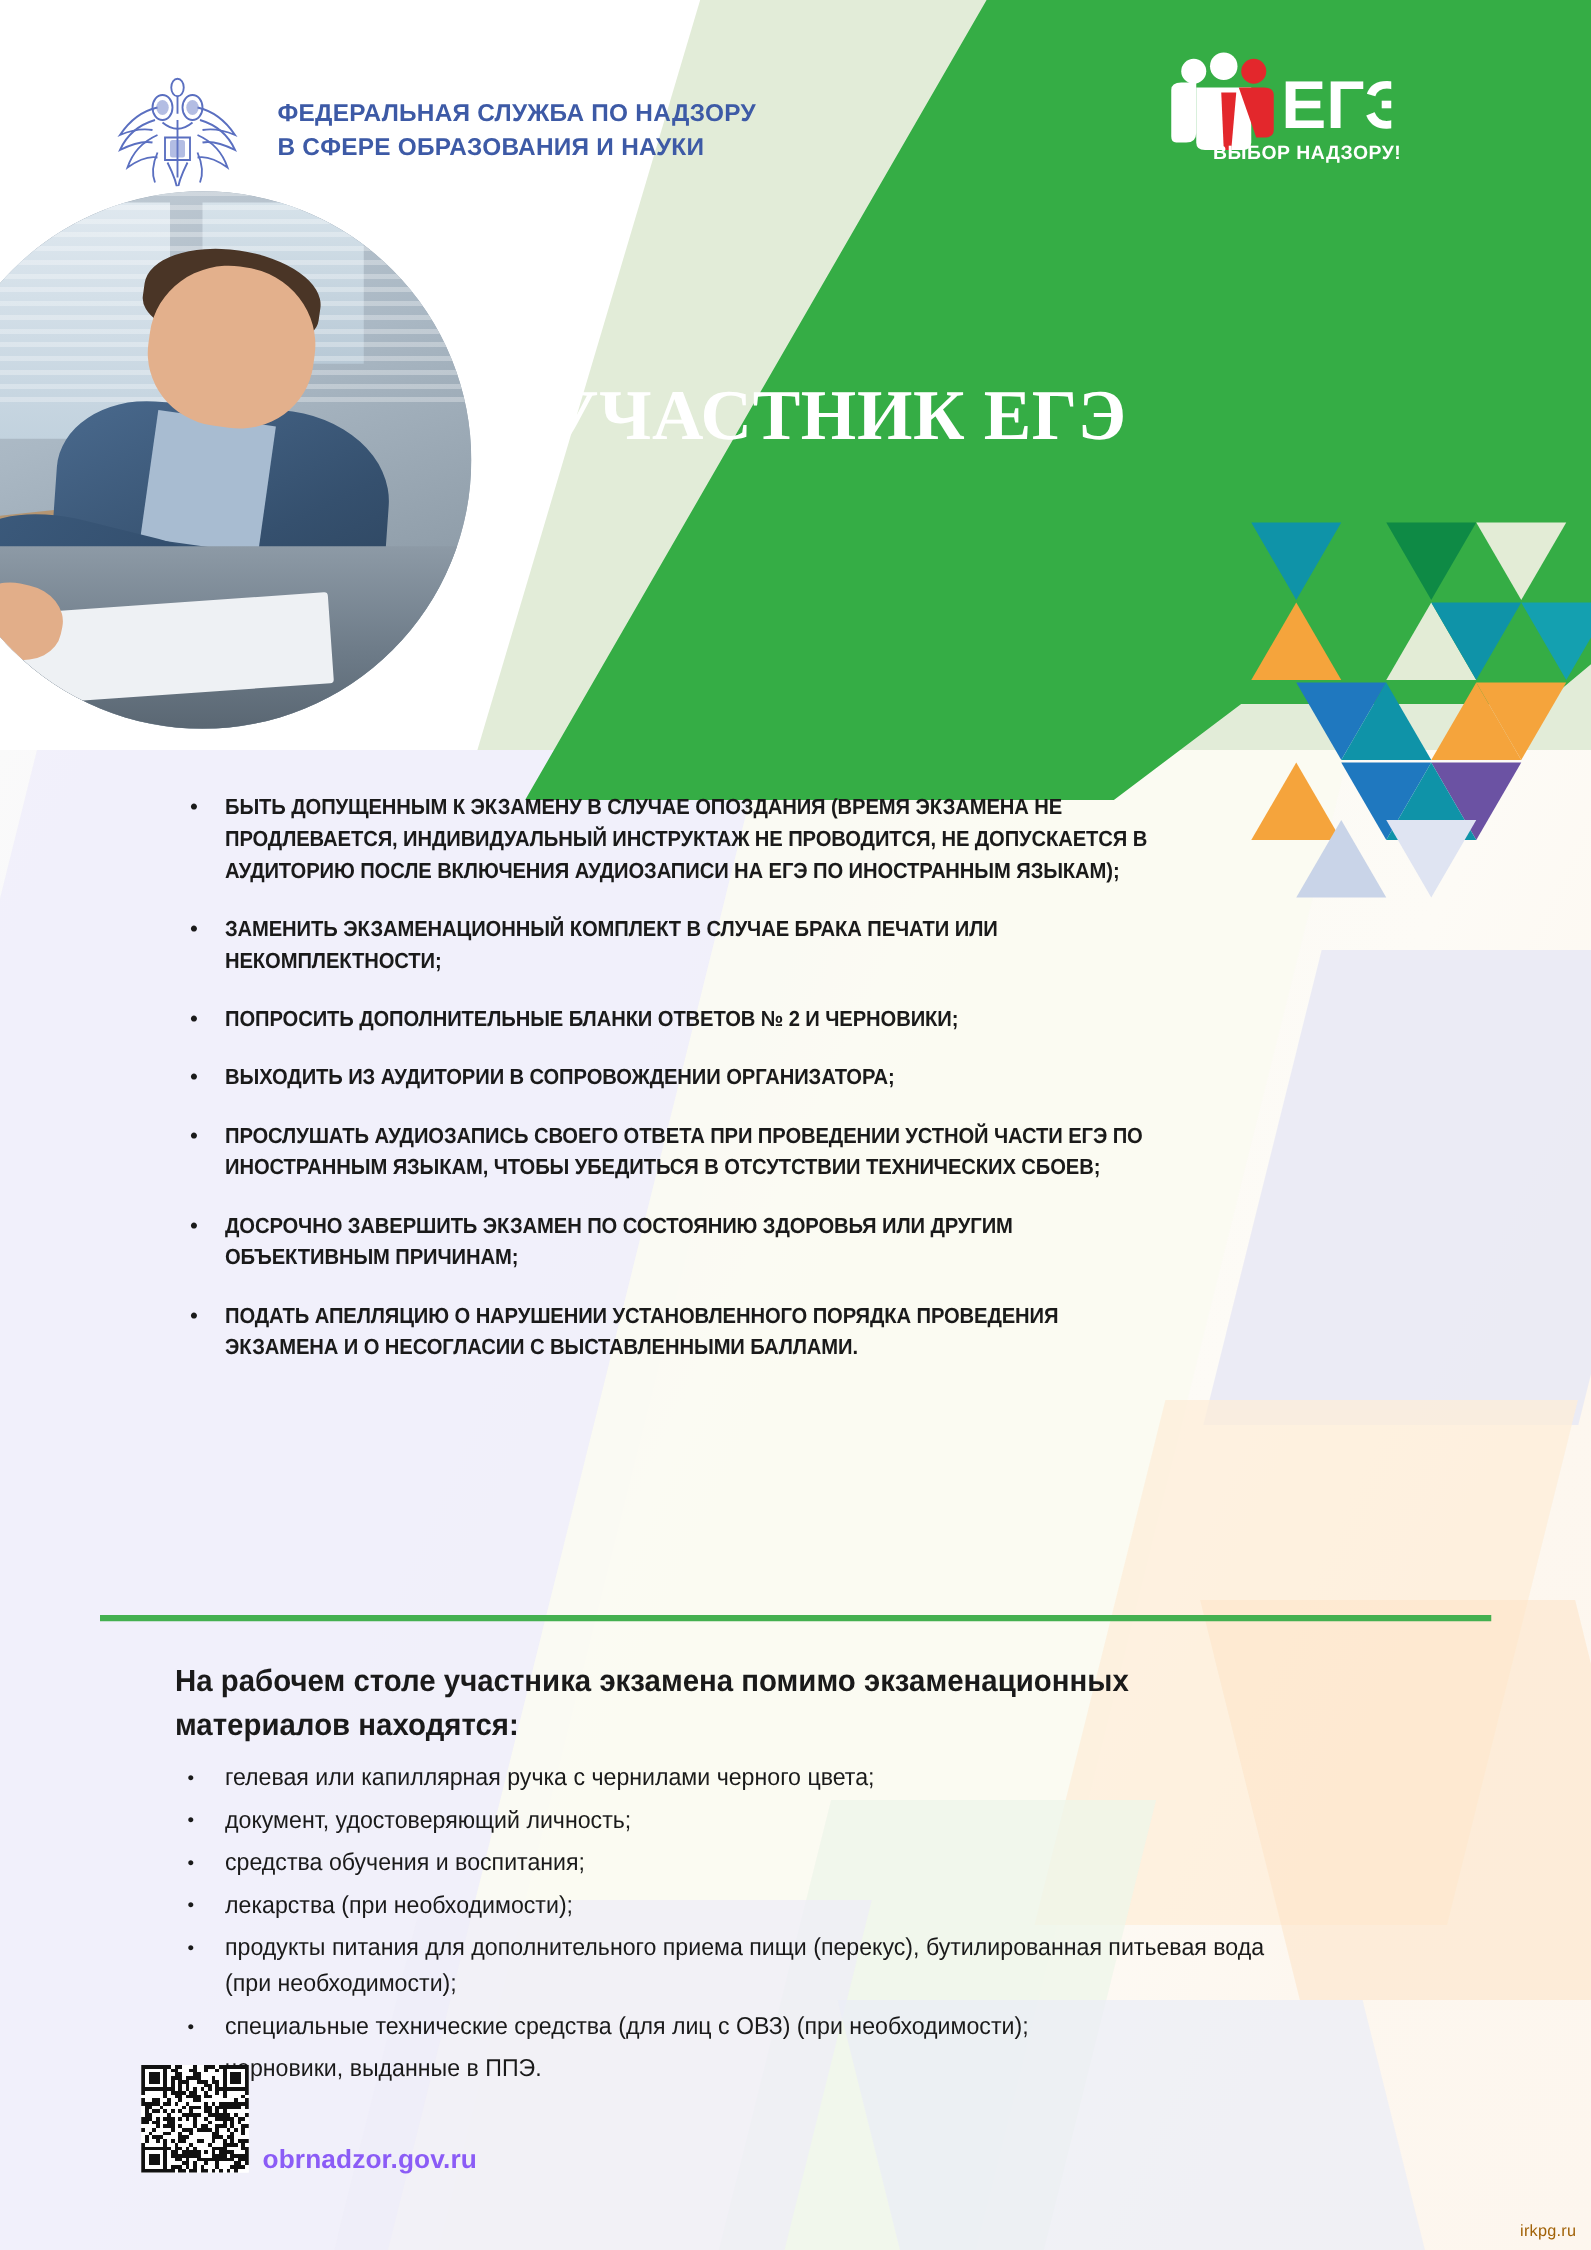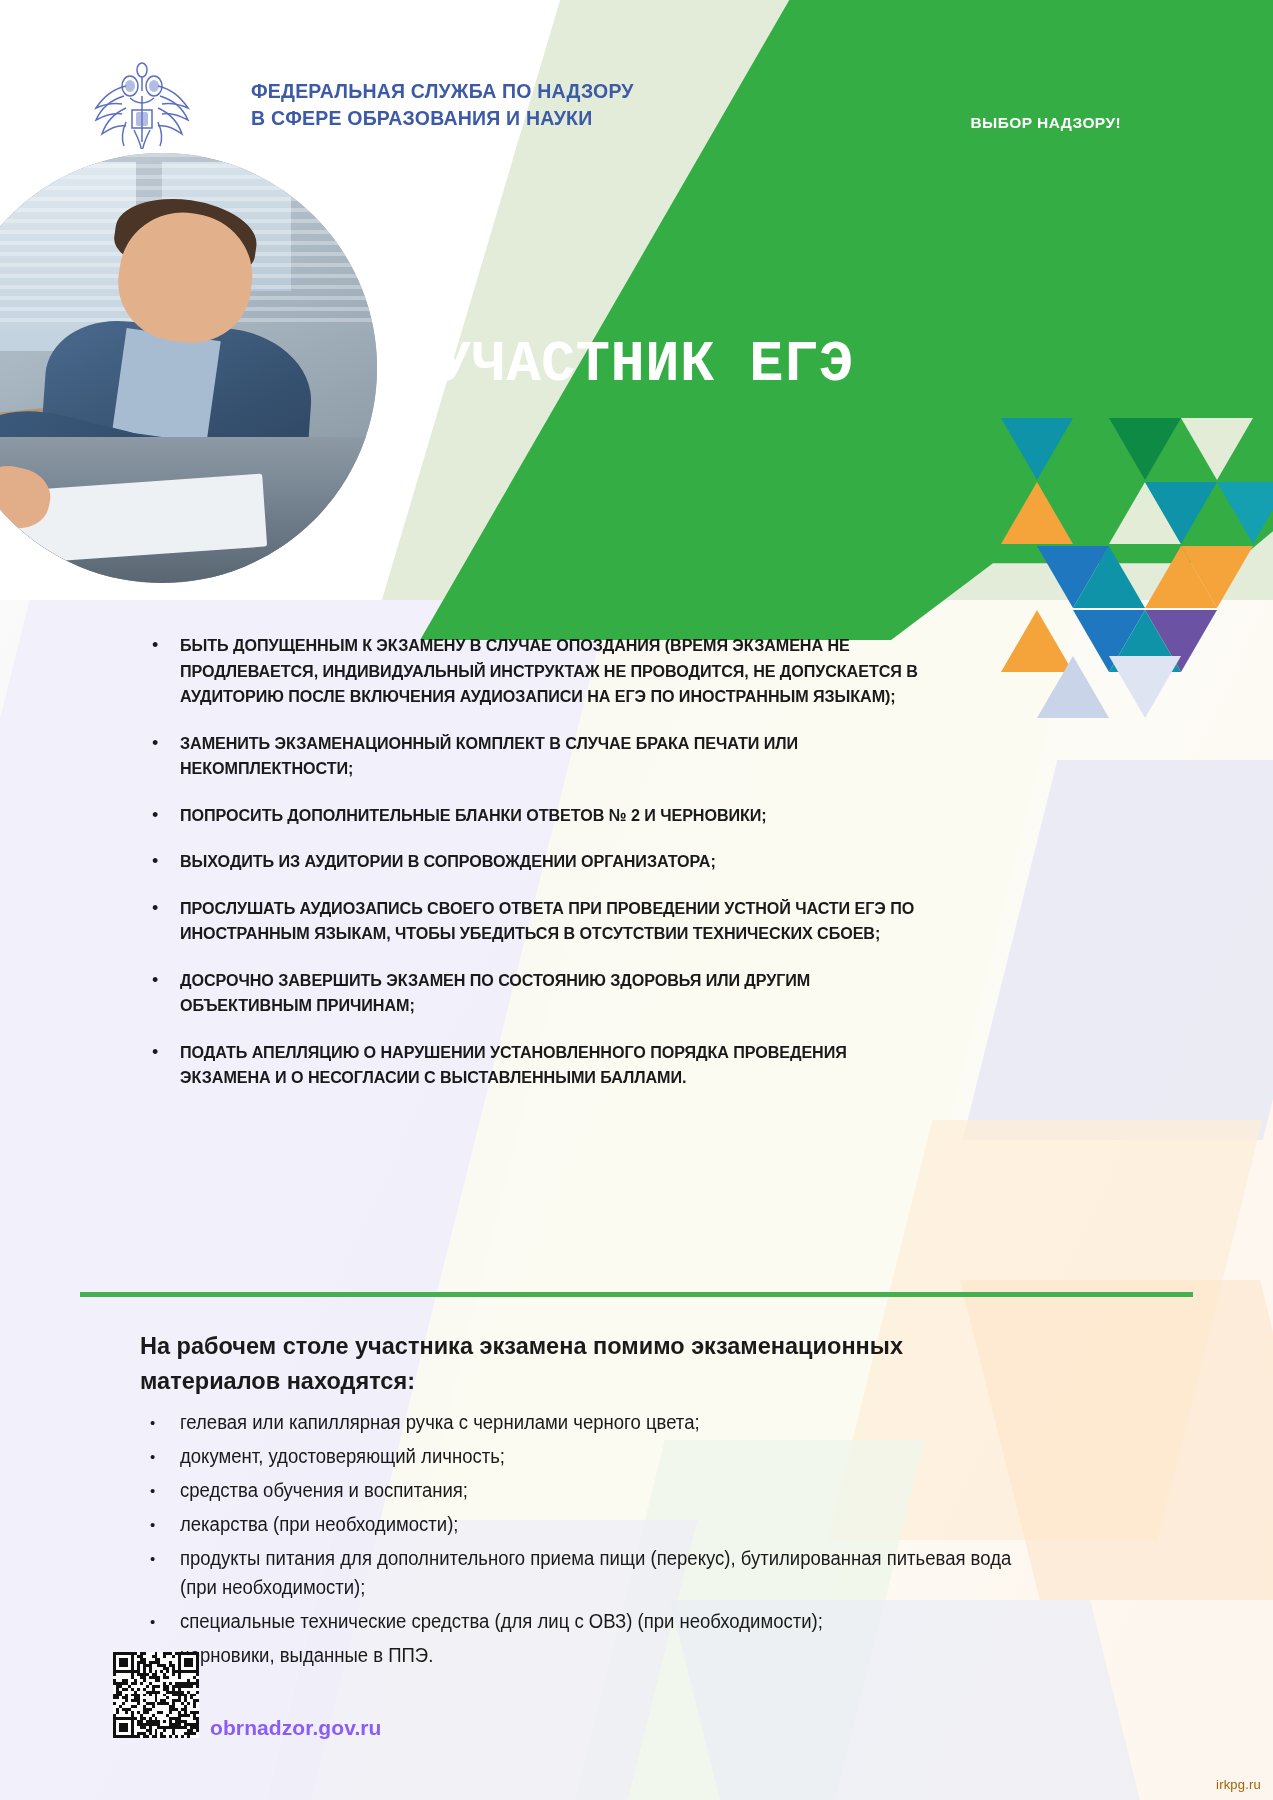--- a/index.html
+++ b/index.html
@@ -130,21 +130,20 @@
 
   .gov-title {
     position: absolute;
     left: 222px; top: 78px;
     color: #3d5aa6;
     font-size: 19.5px;
     font-weight: bold;
     letter-spacing: .2px;
     line-height: 27px;
     font-family: "Liberation Sans", sans-serif;
-    margin-left: 29px;
   }
   .gov-title div { white-space: nowrap; }
 
   
   .ege-logo {
     position: absolute;
     right: 160px; top: 40px;
     width: 180px; height: 90px;
   }
   .ege-tagline {
@@ -250,22 +249,21 @@
 
   
   .poster-title {
     position: absolute;
     left: 437px; top: 298px;
     color: #ffffff;
     font-size: 57px;
     font-weight: bold;
     line-height: 70px;
     letter-spacing: .5px;
-    font-family: Liberation Mono, monospace;
-    margin-top: 32px;
+    font-family: Liberation Serif, serif;
   }
 
   
   .mosaic { position: absolute; right: 0; top: 410px; width: 280px; height: 300px; }
   .tri { position: absolute; width: 0; height: 0; }
   .tri.down { border-left: 36px solid transparent; border-right: 36px solid transparent; border-top: 62px solid; }
   .tri.up   { border-left: 36px solid transparent; border-right: 36px solid transparent; border-bottom: 62px solid; }
 
   
   .main-list {
@@ -440,20 +438,36 @@
           <rect x="50" y="60" width="12" height="14" rx="2"></rect>
         </g>
       </svg>
     </div>
 
     <div class="gov-title">
       <div>ФЕДЕРАЛЬНАЯ СЛУЖБА ПО НАДЗОРУ</div>
       <div>В СФЕРЕ ОБРАЗОВАНИЯ И НАУКИ</div>
     </div>
 
+    <div class="ege-logo">
+      <svg viewBox="0 0 180 90" width="180" height="90" aria-hidden="true">
+        <g>
+          <circle cx="22" cy="17" r="10" fill="#ffffff"></circle>
+          <circle cx="46" cy="13" r="11" fill="#ffffff"></circle>
+          <circle cx="70" cy="17" r="10" fill="#e3272c"></circle>
+          <path d="M4 32 q0 -6 8 -6 h12 v40 q0 8 -8 8 h-8 q-4 0 -4 -5 z" fill="#ffffff"></path>
+          <path d="M24 30 h44 v44 q0 6 -7 6 h-30 q-7 0 -7 -6 z" fill="#ffffff"></path>
+          <path d="M58 30 h20 q8 0 8 6 v28 q0 6 -8 6 h-6 z" fill="#e3272c"></path>
+          <path d="M38 30 h14 v50 h-14 z" fill="#e3272c" opacity="0"></path>
+          <path d="M44 34 l12 0 l-4 46 l-6 0 z" fill="#e3272c"></path>
+          <path d="M42 52 q6 -4 14 0" stroke="#e3272c" stroke-width="0" fill="none"></path>
+        </g>
+        <text x="92" y="62" font-family="Liberation Sans, sans-serif" font-size="54" font-weight="bold" fill="#ffffff">ЕГЭ</text>
+      </svg>
+    </div>
     <div class="ege-tagline">ВЫБОР НАДЗОРУ!</div>
 
     <div class="photo-circle">
       <div class="photo-inner">
         <div class="ph-wall"></div>
         <div class="ph-window"></div>
         <div class="ph-window2"></div>
         <div class="ph-blind"></div>
         <div class="ph-desk2"></div>
         <div class="ph-body"></div>

